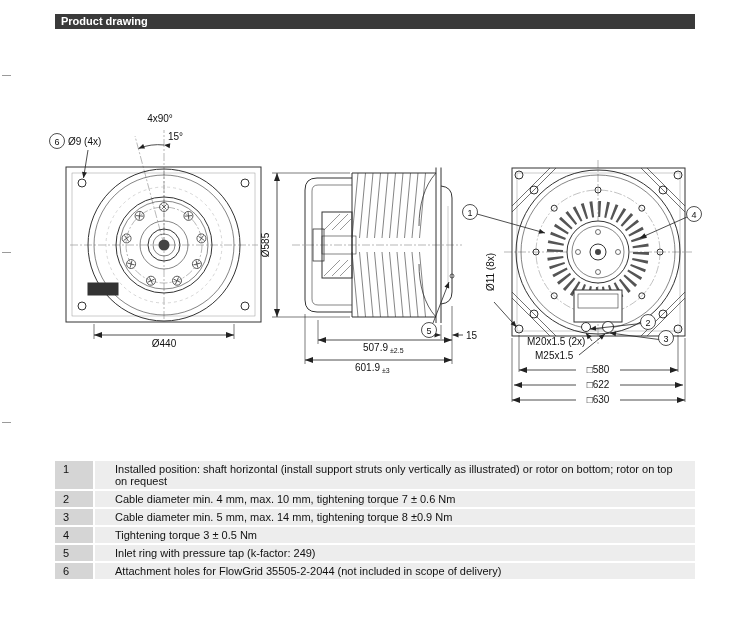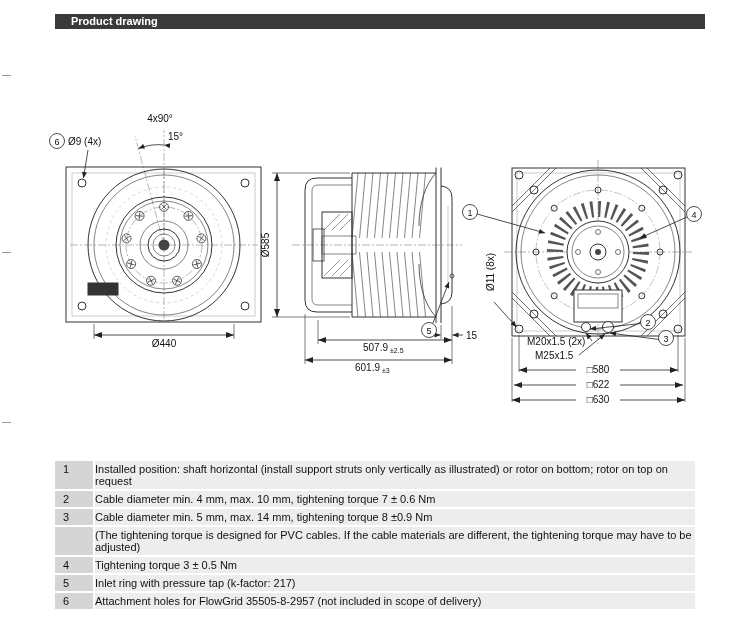--- a/index.html
+++ b/index.html
@@ -4,28 +4,28 @@
 <style>
   html,body{margin:0;padding:0;}
   body{
     width:750px;height:638px;position:relative;overflow:hidden;
     background:#ffffff;color:#111;
     font-family:"Liberation Sans", sans-serif;
   }
   .header-bar{
     position:absolute;left:55px;top:14px;width:634px;height:15px;
     background:#3a3a3a;color:#fff;font-size:11px;font-weight:bold;
-    line-height:15px;padding-left:16px;
+    line-height:15px;padding-left:6px;
   }
   .fold{position:absolute;left:2px;width:9px;height:1px;background:#9a9a9a;}
   .drawing-wrap{position:absolute;left:0;top:40px;width:750px;height:420px;}
   .notes{position:absolute;left:55px;top:461px;width:640px;font-size:11px;line-height:12px;}
   .note-row{display:flex;gap:2px;margin-bottom:2px;}
   .note-num{flex:0 0 30px;background:#d5d5d5;padding:2px 0 2px 8px;}
-  .note-txt{flex:1;background:#ededed;padding:2px 0;}
+  .note-txt{flex:1;background:#ededed;padding:2px 20px;}
   svg text{font-family:"Liberation Sans", sans-serif;fill:#111;}
 </style>
 </head>
 <body>
 
 <div class="header-bar">
   <span>Product drawing</span>
 </div>
 
 <div class="fold" style="top:75px"></div>
@@ -253,28 +253,24 @@
   </div>
   <div class="note-row">
     <div class="note-num">2</div>
     <div class="note-txt">Cable diameter min. 4 mm, max. 10 mm, tightening torque 7 ± 0.6 Nm</div>
   </div>
   <div class="note-row">
     <div class="note-num">3</div>
     <div class="note-txt">Cable diameter min. 5 mm, max. 14 mm, tightening torque 8 ±0.9 Nm</div>
   </div>
   <div class="note-row">
-    <div class="note-num"></div>
-    <div class="note-txt">(The tightening torque is designed for PVC cables. If the cable materials are different, the tightening torque may have to be adjusted)</div>
-  </div>
-  <div class="note-row">
     <div class="note-num">4</div>
     <div class="note-txt">Tightening torque 3 ± 0.5 Nm</div>
   </div>
   <div class="note-row">
     <div class="note-num">5</div>
-    <div class="note-txt">Inlet ring with pressure tap (k-factor: 217)</div>
+    <div class="note-txt">Inlet ring with pressure tap (k-factor: 249)</div>
   </div>
   <div class="note-row">
     <div class="note-num">6</div>
-    <div class="note-txt">Attachment holes for FlowGrid 35505-8-2957 (not included in scope of delivery)</div>
+    <div class="note-txt">Attachment holes for FlowGrid 35505-2-2044 (not included in scope of delivery)</div>
   </div>
 </div>
 
 </body></html>

